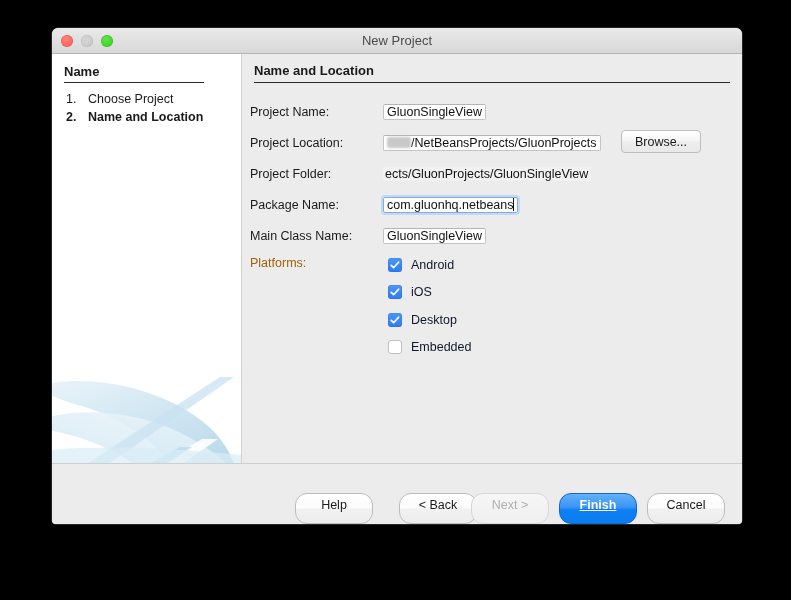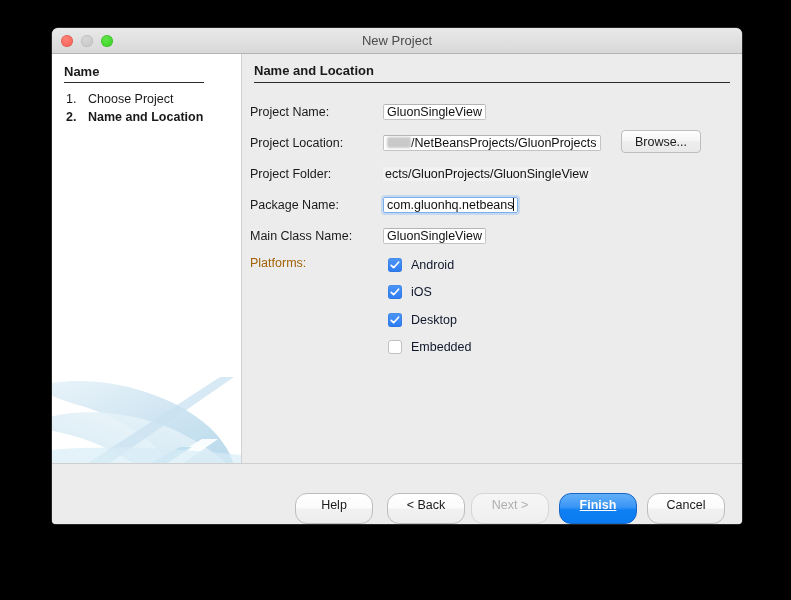--- a/index.html
+++ b/index.html
@@ -272,21 +272,21 @@
   }
   .btn.disabled { color: #b0b0b0; background: linear-gradient(to bottom,#f6f6f6,#efefef); border-color: #d6d6d6; }
   .btn.primary {
     color: #ffffff;
     font-weight: bold;
     background: linear-gradient(to bottom, #63b0f8 0%, #3a95f6 45%, #0f80f3 55%, #0b7bf2 100%);
     border: 1px solid #1466c9;
     text-shadow: 0 -0.5px 0 rgba(0,0,0,0.18);
   }
   #btn-help   { left: 243px; width: 78px; }
-  #btn-back   { left: 335px; width: 78px; }
+  #btn-back   { left: 347px; width: 78px; }
   #btn-next   { left: 419px; width: 78px; }
   #btn-finish { left: 507px; width: 78px; text-decoration: underline; }
   #btn-cancel { left: 595px; width: 78px; }
 </style>
 </head>
 <body>
 
 <div id="screen">
 
   <div id="window">

